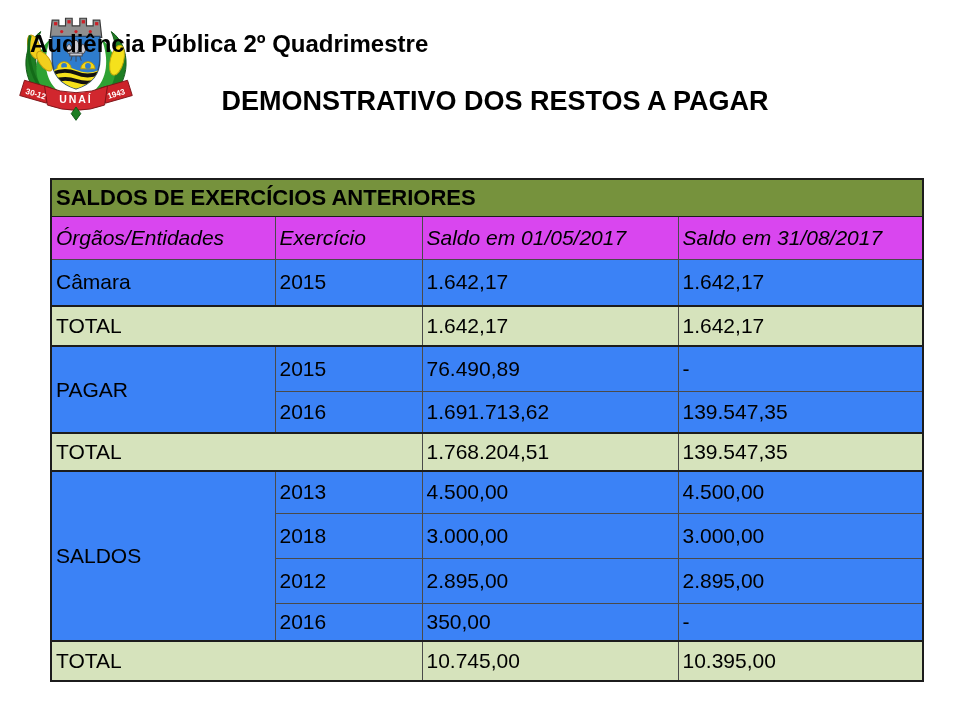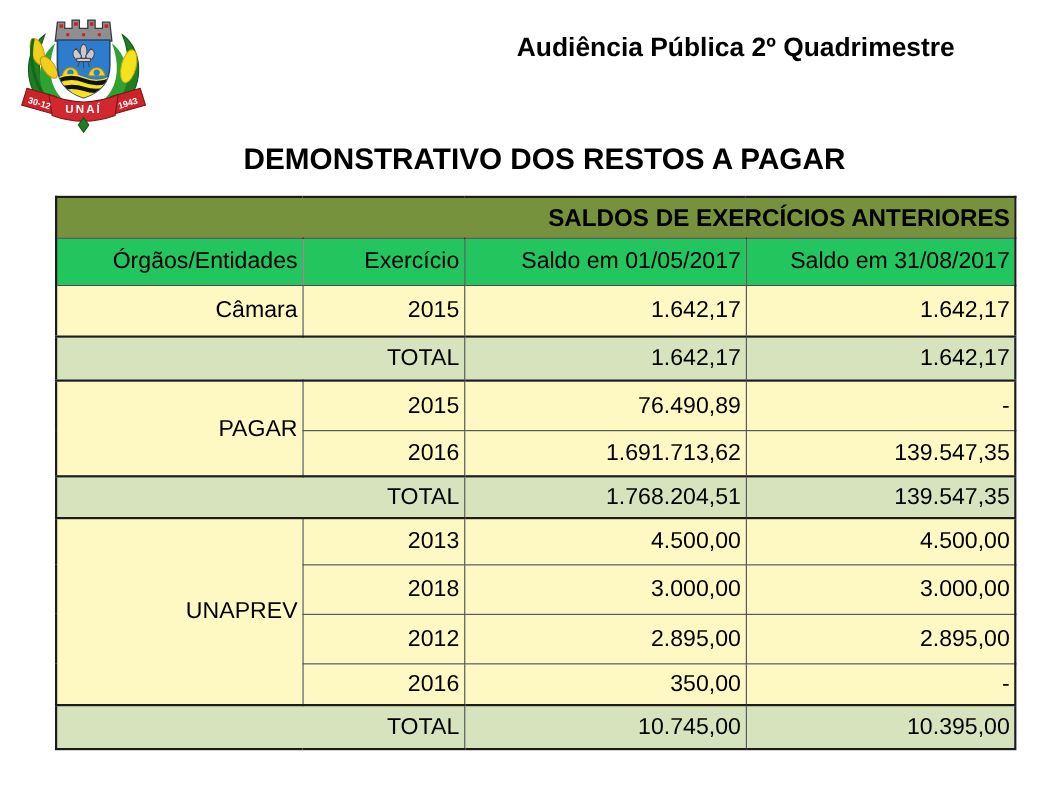--- a/index.html
+++ b/index.html
@@ -3,43 +3,43 @@
 <meta charset="utf-8">
 <style>
   html,body{margin:0;padding:0;background:#888;}
   .slide{
     position:relative;width:960px;height:720px;background:#ffffff;
     font-family:"Liberation Sans", sans-serif;color:#000;overflow:hidden;
     margin:0 auto;
   }
   .crest{position:absolute;left:14px;top:6px;width:124px;height:118px;}
   .title1{
-    position:absolute;top:30px;left:30px;width:838px;text-align:right;
+    position:absolute;top:30px;left:30px;width:838px;text-align:left;
     font-size:24px;font-weight:bold;letter-spacing:0px;
   }
   .title2{
     position:absolute;top:86px;left:30px;width:930px;text-align:center;
-    font-size:27px;font-weight:bold;margin-top:44px;
+    font-size:27px;font-weight:bold;
   }
   table.saldos{
     position:absolute;left:50px;top:178px;width:872px;
     border-collapse:collapse;table-layout:fixed;
     border:2px solid #1c1c1c;
   }
   table.saldos td{
     border:1px solid #4a4a4a;
-    text-align:right;vertical-align:middle;
+    text-align:left;vertical-align:middle;
     font-size:21px;padding:0 4px;overflow:hidden;white-space:nowrap;
   }
   tr.row-title td{
     background:#76923D;font-weight:bold;font-size:22px;
     border:1px solid #1c1c1c;
   }
-  tr.row-head td{background:#22c55e;}
-  tr.row-data td{background:#fef9c3;}
+  tr.row-head td{background:#d946ef;font-style:italic;}
+  tr.row-data td{background:#3b82f6;}
   tr.row-total td{
     background:#D6E3BC;font-weight:normal;
     border-top:2px solid #1c1c1c;border-bottom:2px solid #1c1c1c;
   }
   td.total-num{vertical-align:bottom;padding-bottom:5px;}
 </style>
 </head>
 <body>
 
 <div class="slide">
@@ -152,21 +152,21 @@
         <td>1.691.713,62</td>
         <td>139.547,35</td>
       </tr>
       <tr class="row-total" style="height:38px">
         <td colspan="2">TOTAL</td>
         <td class="total-num">1.768.204,51</td>
         <td class="total-num">139.547,35</td>
       </tr>
 
       <tr class="row-data" style="height:42px">
-        <td rowspan="4">UNAPREV</td>
+        <td rowspan="4">SALDOS</td>
         <td>2013</td>
         <td>4.500,00</td>
         <td>4.500,00</td>
       </tr>
       <tr class="row-data" style="height:45px">
         <td>2018</td>
         <td>3.000,00</td>
         <td>3.000,00</td>
       </tr>
       <tr class="row-data" style="height:45px">

